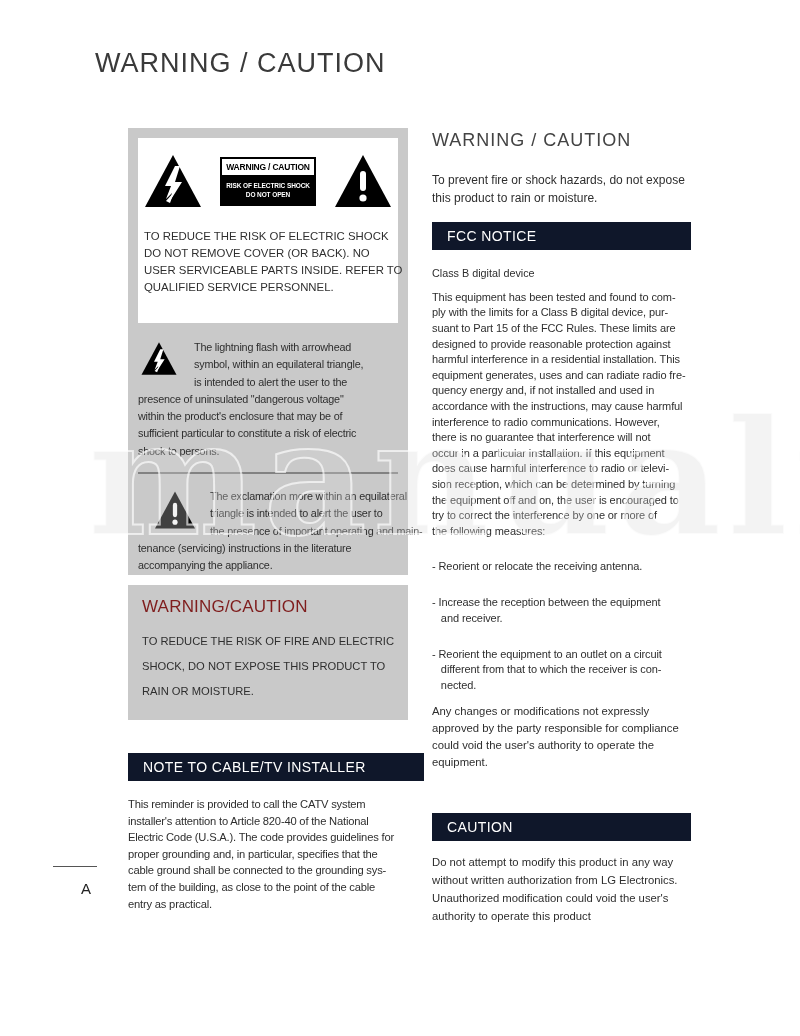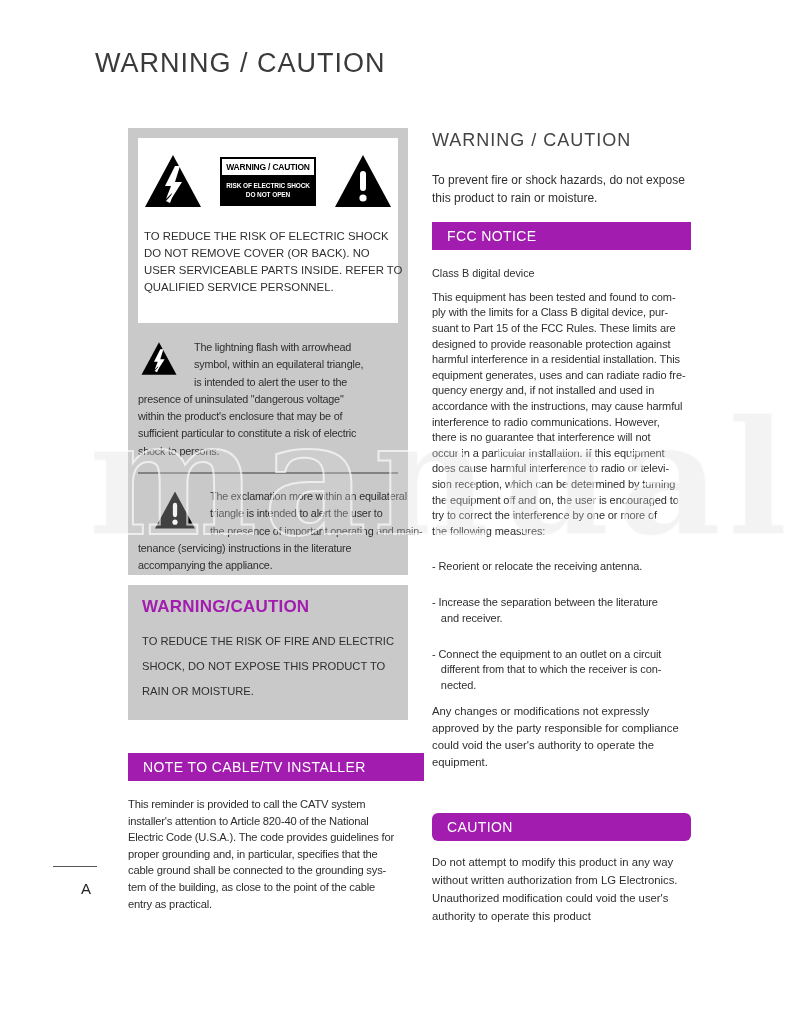--- a/index.html
+++ b/index.html
@@ -29,36 +29,36 @@
   .shock-notice{margin-top:16px;font-size:11.4px;line-height:17px;
         color:#2f2f2f;white-space:pre;}
   .para-icon-row{margin-top:16px;}
   .tri-float{float:left;margin:2px 16px 6px 2px;}
   .tri-float-excl{float:left;margin:2px 14px 4px 16px;}
   .box-para{font-size:10.8px;line-height:17.3px;letter-spacing:-0.2px;color:#2e2e2e;}
   .divider{border:none;border-top:2px solid #828282;margin:12px 0 14px 0;clear:both;}
   .clear{clear:both;}
   
   .warn-box{margin-top:10px;width:280px;box-sizing:border-box;padding:12px 14px 16px 14px;}
-  .warn-box h2{margin:0 0 12px 0;font-size:17px;font-weight:700;color:#a21caf;letter-spacing:0.2px;}
+  .warn-box h2{margin:0 0 12px 0;font-size:17px;font-weight:400;color:#7f1d1d;letter-spacing:0.2px;}
   .warn-body{font-size:11.2px;line-height:25px;color:#2f2f2f;}
   
-  .bar{background:#a21caf;color:#ffffff;font-size:14px;letter-spacing:0.4px;
+  .bar{background:#0f172a;color:#ffffff;font-size:14px;letter-spacing:0.4px;
         height:28px;line-height:28px;padding-left:15px;box-sizing:border-box;}
   .note-bar{margin-top:33px;width:296px;}
   .note-body{margin-top:15px;font-size:11.2px;line-height:16.6px;letter-spacing:-0.2px;color:#2e2e2e;}
   
   .right-heading{margin:0;font-size:18px;font-weight:400;color:#434343;letter-spacing:1px;}
   .right-intro{margin-top:20px;font-size:12px;line-height:18px;color:#2e2e2e;}
   .fcc-bar{margin-top:15px;width:259px;}
   .fcc-sub{margin-top:17px;font-size:10.8px;color:#2e2e2e;}
   .fcc-body{margin-top:6px;font-size:11px;line-height:15.6px;letter-spacing:-0.1px;color:#2e2e2e;}
   .measure{font-size:11px;line-height:15.8px;letter-spacing:-0.1px;color:#2e2e2e;margin-top:20px;}
   .changes{margin-top:9px;font-size:11.3px;line-height:17px;color:#2e2e2e;}
-  .caution-bar{margin-top:42px;width:259px;border-radius:6px;}
+  .caution-bar{margin-top:42px;width:259px;}
   .caution-body{margin-top:12px;font-size:11.3px;line-height:18px;color:#2e2e2e;}
   
   .footer-line{position:absolute;left:53px;top:866px;width:44px;border-top:1px solid #555;}
   .footer-label{position:absolute;left:81px;top:880px;font-size:15px;color:#222;}
   svg{display:block;}
 </style>
 </head>
 <body>
 
 <div class="page">
@@ -172,23 +172,23 @@
 interference to radio communications. However,
 there is no guarantee that interference will not
 occur in a particular installation. If this equipment
 does cause harmful interference to radio or televi-
 sion reception, which can be determined by turning
 the equipment off and on, the user is encouraged to
 try to correct the interference by one or more of
 the following measures:</p>
 
     <p class="pre measure">- Reorient or relocate the receiving antenna.</p>
-    <p class="pre measure">- Increase the separation between the literature
+    <p class="pre measure">- Increase the reception between the equipment
    and receiver.</p>
-    <p class="pre measure">- Connect the equipment to an outlet on a circuit
+    <p class="pre measure">- Reorient the equipment to an outlet on a circuit
    different from that to which the receiver is con-
    nected.</p>
 
     <p class="pre changes">Any changes or modifications not expressly
 approved by the party responsible for compliance
 could void the user's authority to operate the
 equipment.</p>
 
     <div class="bar caution-bar">CAUTION</div>
     <p class="pre caution-body">Do not attempt to modify this product in any way

